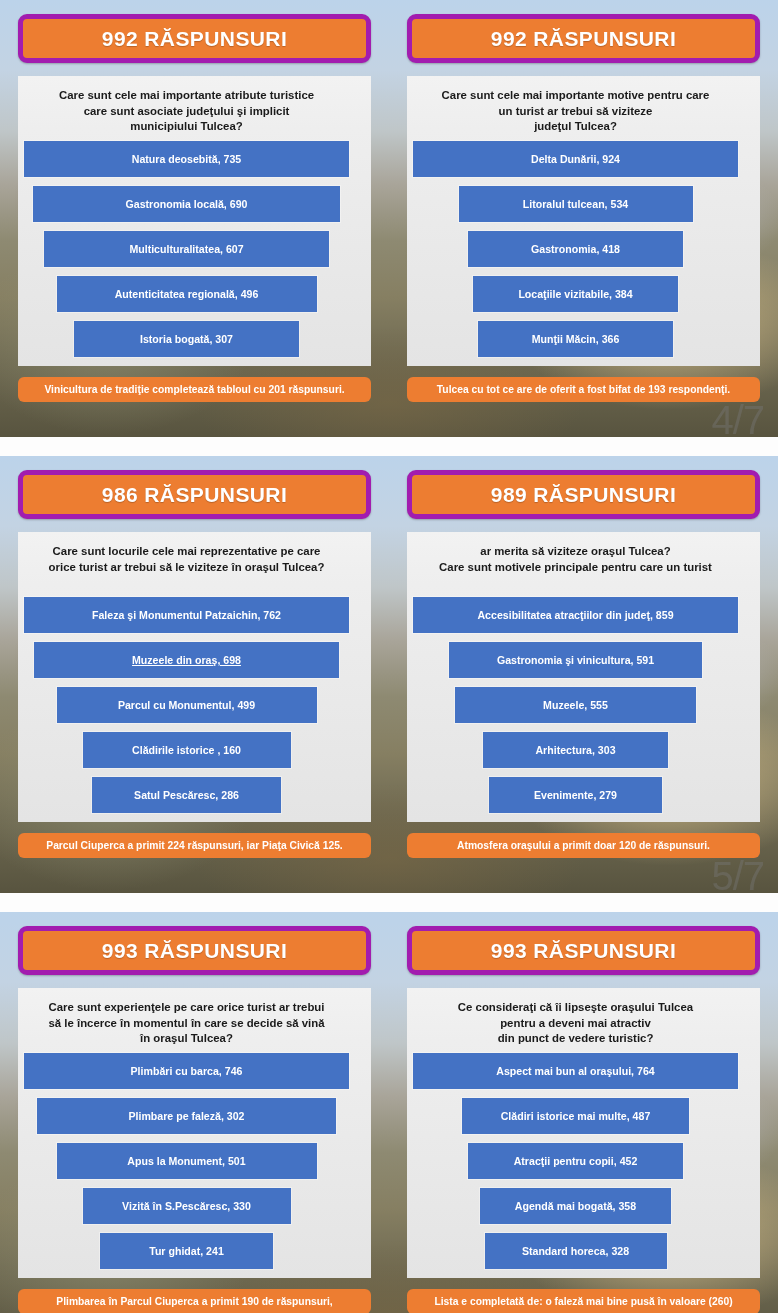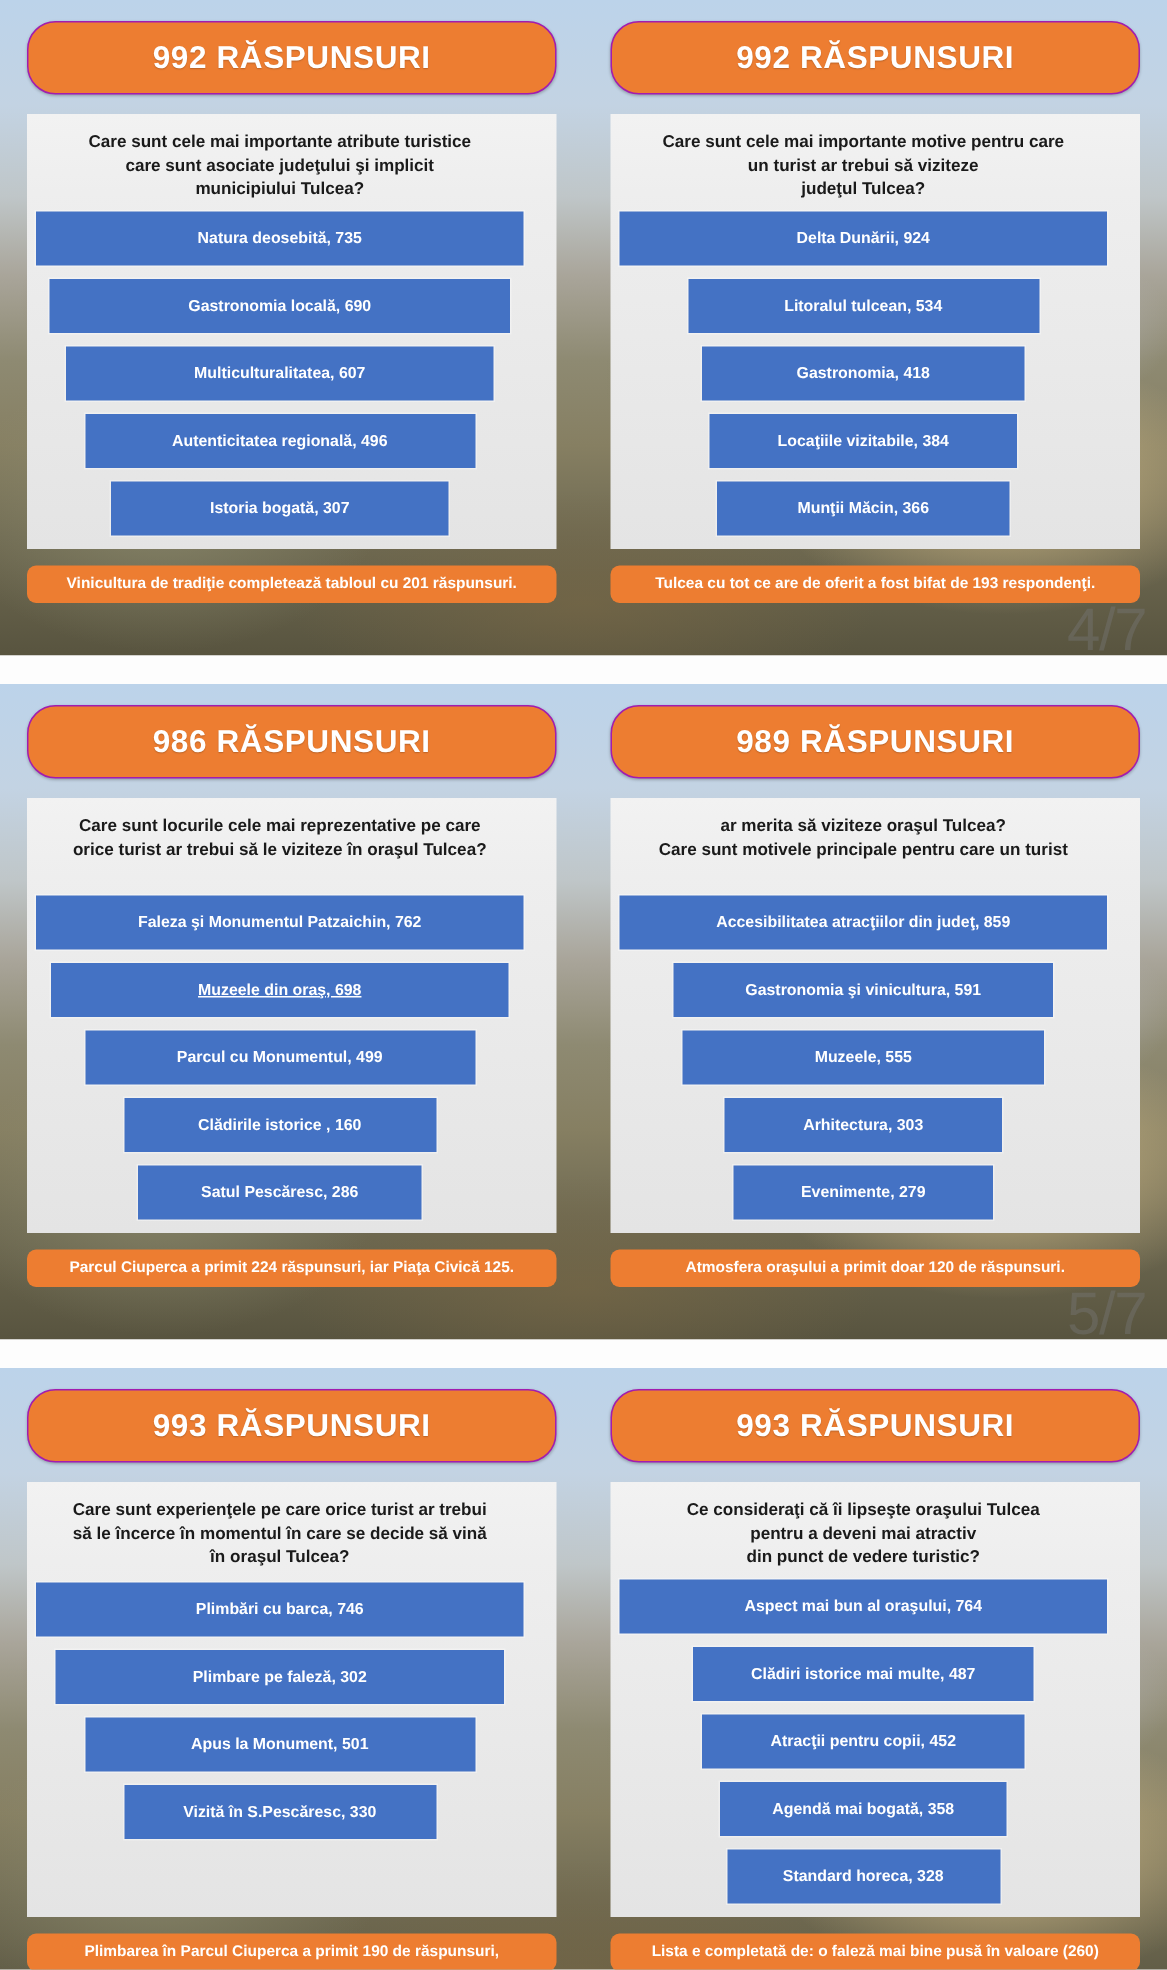--- a/index.html
+++ b/index.html
@@ -63,23 +63,23 @@
     width: 389px;
     height: 100%;
     padding: 14px 18px 10px 18px;
     display: flex;
     flex-direction: column;
   }
 
   
   .count-pill {
     height: 49px;
-    border-radius: 19px;
+    border-radius: 9px;
     background: #ED7D31;
-    border: 1px solid #a21caf;
+    border: 5px solid #a21caf;
     box-shadow: 0 1px 2px rgba(0,0,0,.25);
     display: flex;
     align-items: center;
     justify-content: center;
     color: #ffffff;
     font-size: 21px;
     font-weight: bold;
     letter-spacing: .4px;
     text-shadow: 0 1px 1px rgba(0,0,0,.22);
     flex: none;
@@ -297,20 +297,23 @@
               </div>
               <div class="fbar-wrap">
                 <div class="fbar" style="width: 92%;">Plimbare pe faleză, 302</div>
               </div>
               <div class="fbar-wrap">
                 <div class="fbar" style="width: 80%;">Apus la Monument, 501</div>
               </div>
               <div class="fbar-wrap">
                 <div class="fbar" style="width: 64%;">Vizită în S.Pescăresc, 330</div>
               </div>
+              <div class="fbar-wrap">
+                <div class="fbar" style="width: 53%;">Tur ghidat, 241</div>
+              </div>
             </div>
           </div>
           <div class="note-bar">Plimbarea în Parcul Ciuperca a primit 190 de răspunsuri,</div>
         </div>
         <div class="panel">
           <div class="count-pill">993 RĂSPUNSURI</div>
           <div class="chart-plate">
             <div class="question">
               <div>Ce consideraţi că îi lipseşte oraşului Tulcea</div>
               <div>pentru a deveni mai atractiv</div>

